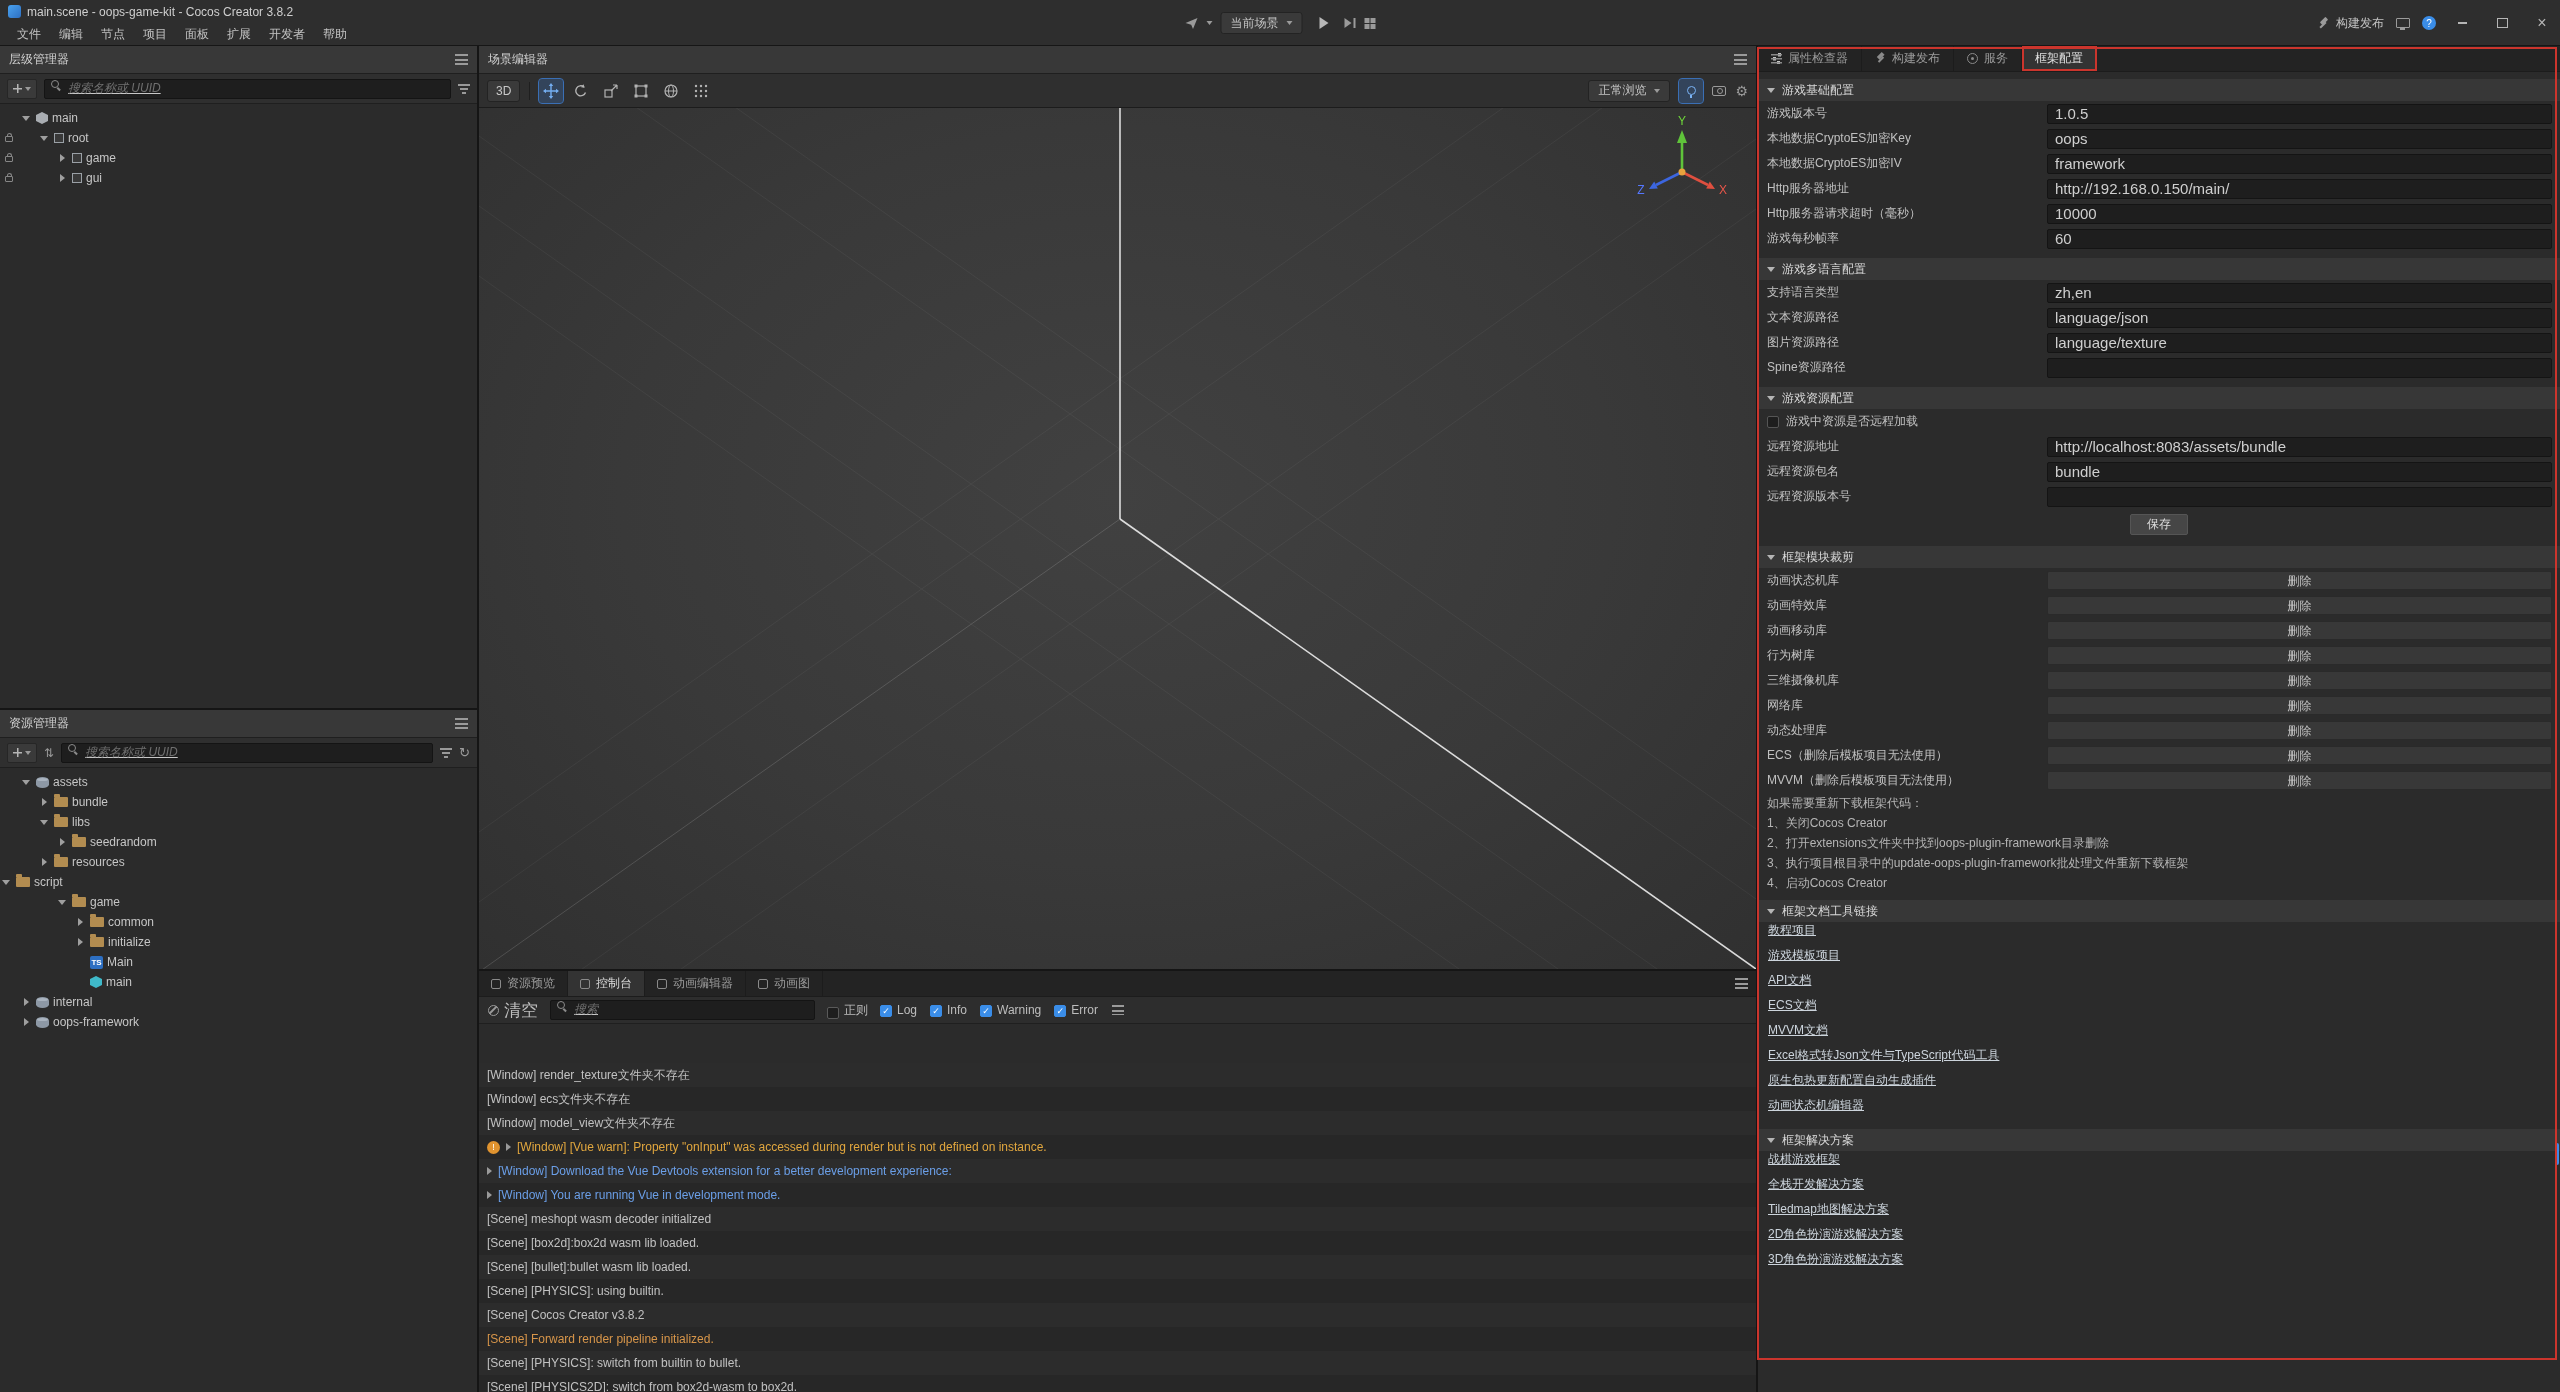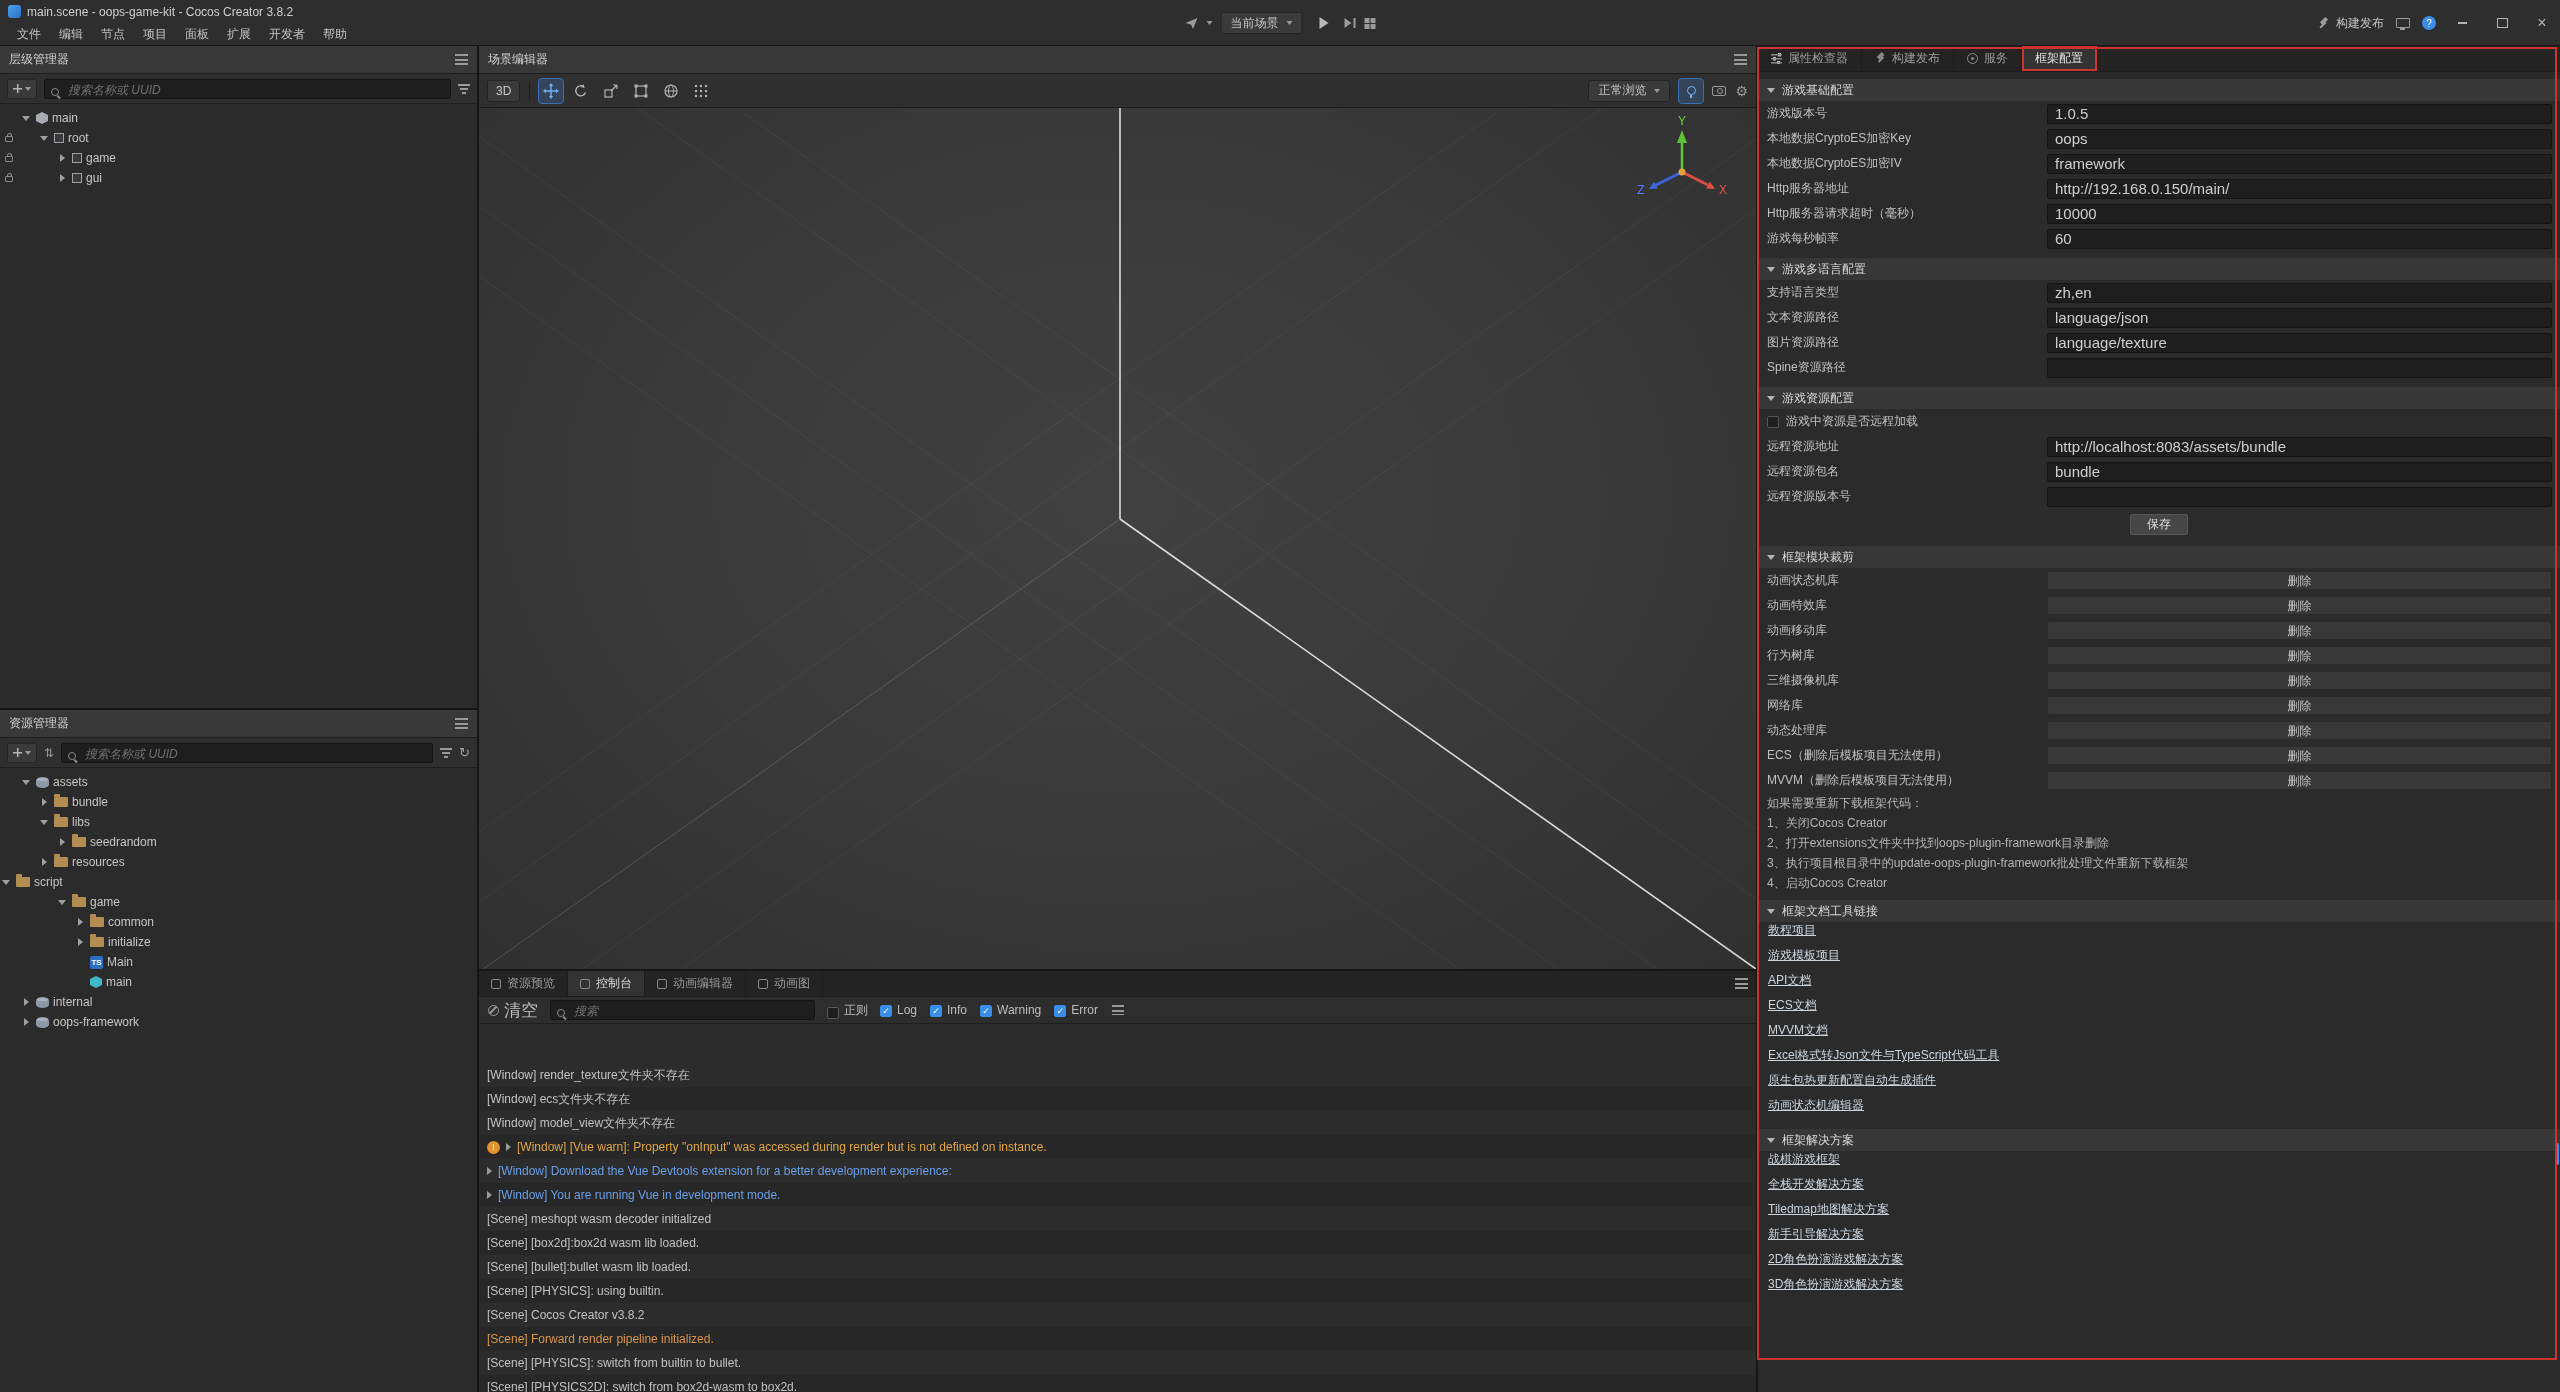--- a/index.html
+++ b/index.html
@@ -58,21 +58,21 @@
   .ph-spacer{flex:1;}
   .icon-hamburger{width:13px;height:11px;background:
     linear-gradient(#9a9a9a,#9a9a9a) 0 0/13px 2px no-repeat,
     linear-gradient(#9a9a9a,#9a9a9a) 0 4.5px/13px 2px no-repeat,
     linear-gradient(#9a9a9a,#9a9a9a) 0 9px/13px 2px no-repeat;}
   .panel-toolbar{height:30px;flex:none;background:#2f2f2f;border-bottom:1px solid #1f1f1f;display:flex;align-items:center;gap:7px;padding:0 7px;}
   .tool-btn{height:20px;background:#3a3a3a;border:1px solid #262626;border-radius:2px;display:flex;align-items:center;gap:3px;padding:0 5px;}
   .icon-plus{width:9px;height:9px;background:
     linear-gradient(#b5b5b5,#b5b5b5) 4px 0/1.5px 9px no-repeat,
     linear-gradient(#b5b5b5,#b5b5b5) 0 4px/9px 1.5px no-repeat;}
-  .searchbox{flex:1;height:20px;background:#1e1e1e;border:1px solid #141414;border-radius:2px;display:flex;align-items:flex-end;gap:5px;padding:0 6px;}
+  .searchbox{flex:1;height:20px;background:#1e1e1e;border:1px solid #141414;border-radius:2px;display:flex;align-items:flex-start;gap:5px;padding:0 6px;text-decoration:underline;}
   .icon-search{position:relative;width:10px;height:10px;flex:none;}
   .icon-search::before{content:"";position:absolute;left:0;top:0;width:6px;height:6px;border:1.5px solid #8a8a8a;border-radius:50%;}
   .icon-search::after{content:"";position:absolute;left:7px;top:7px;width:4px;height:1.5px;background:#8a8a8a;transform:rotate(45deg);transform-origin:0 0;}
   .search-input{flex:1;background:none;border:none;outline:none;color:#b5b5b5;font-size:12px;font-style:italic;min-width:0;}
   .search-input::placeholder{color:#6f6f6f;}
   .icon-filter{width:12px;height:10px;background:
     linear-gradient(#9a9a9a,#9a9a9a) 0 0/12px 2px no-repeat,
     linear-gradient(#9a9a9a,#9a9a9a) 2px 4px/8px 2px no-repeat,
     linear-gradient(#9a9a9a,#9a9a9a) 4px 8px/4px 2px no-repeat;}
   .icon-sort{color:#9a9a9a;font-size:12px;line-height:1;}
@@ -797,23 +797,20 @@
             <div class="link-row">
               <span class="link">战棋游戏框架</span>
             </div>
             <div class="link-row">
               <span class="link">全栈开发解决方案</span>
             </div>
             <div class="link-row">
               <span class="link">Tiledmap地图解决方案</span>
             </div>
             <div class="link-row">
-              <span class="link">新手引导解决方案</span>
-            </div>
-            <div class="link-row">
               <span class="link">2D角色扮演游戏解决方案</span>
             </div>
             <div class="link-row">
               <span class="link">3D角色扮演游戏解决方案</span>
             </div>
           </div>
         <div class="insp-scroll-thumb"></div>
       </section>
     </div>
   </div>

